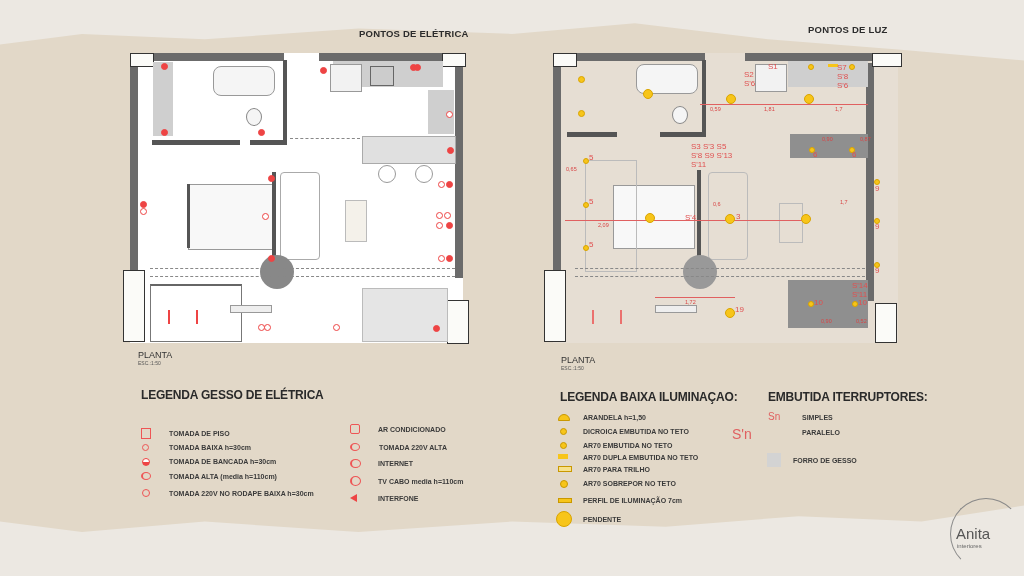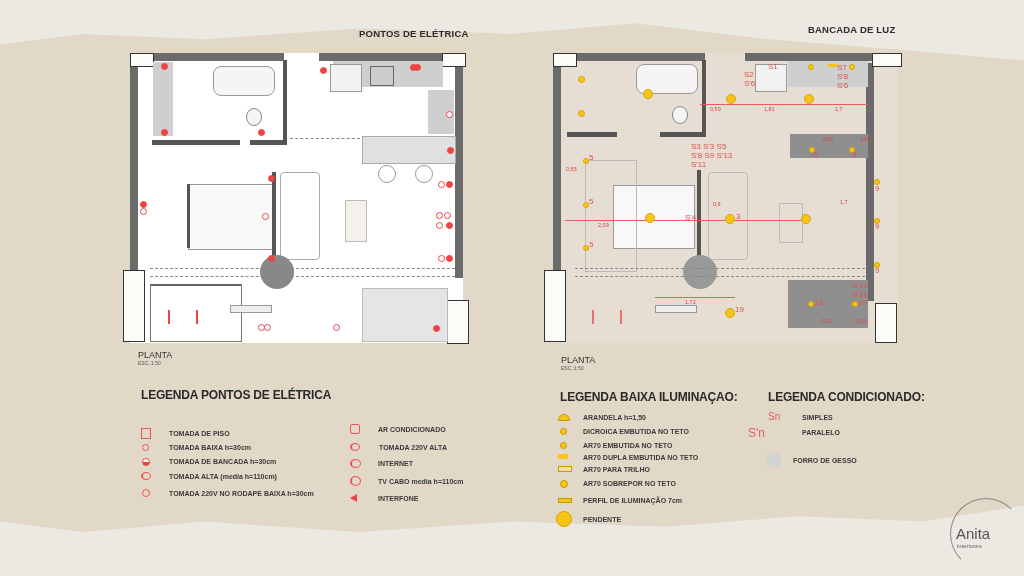--- a/index.html
+++ b/index.html
@@ -107,21 +107,21 @@
   <div class="red-dot" style="left:140px;top:208px;"></div>
   <div class="red-dot" style="left:258px;top:324px;"></div>
   <div class="red-dot" style="left:264px;top:324px;"></div>
   <div class="red-dot" style="left:333px;top:324px;"></div>
   <div class="red-dot filled" style="left:433px;top:325px;"></div>
 </div>
 
 <div class="abs plan-label" style="left:138px;top:350px;">PLANTA</div>
 <div class="abs plan-scale" style="left:138px;top:360px;">ESC.:1:50</div>
 
-<div class="abs title" style="left:808px;top:24px;">BANCADA DE LUZ</div>
+<div class="abs title" style="left:808px;top:24px;">PONTOS DE LUZ</div>
 
 <div>
   <div class="plan" style="left:553px;top:53px;width:345px;height:290px;background:#e6ded3;"></div>
   <div class="wall" style="left:553px;top:53px;width:8px;height:220px;"></div>
   <div class="wall" style="left:575px;top:53px;width:130px;height:8px;"></div>
   <div class="wall" style="left:745px;top:53px;width:128px;height:8px;"></div>
   <div class="wall" style="left:866px;top:63px;width:8px;height:238px;"></div>
   <div class="col" style="left:553px;top:53px;width:22px;height:12px;"></div>
   <div class="col" style="left:872px;top:53px;width:28px;height:12px;"></div>
   <div class="col" style="left:544px;top:270px;width:20px;height:70px;"></div>
@@ -212,21 +212,21 @@
   <div class="dim" style="left:713px;top:201px;">0,6</div>
   <div class="dim" style="left:840px;top:199px;">1,7</div>
   <div class="dim" style="left:685px;top:299px;">1,72</div>
   <div class="dim" style="left:821px;top:318px;">0,90</div>
   <div class="dim" style="left:856px;top:318px;">0,52</div>
 </div>
 
 <div class="abs plan-label" style="left:561px;top:355px;">PLANTA</div>
 <div class="abs plan-scale" style="left:561px;top:365px;">ESC.:1:50</div>
 
-<div class="abs legend-title" style="left:141px;top:388px;">LEGENDA PONTOS DE ELÉTRICA</div>
+<div class="abs legend-title" style="left:141px;top:388px;">LEGENDA GESSO DE ELÉTRICA</div>
 
 <div>
   <div class="legend-item" style="left:141px;top:427px;">
     <span class="ico" style="left:0;top:1px;width:8px;height:9px;border:1px solid #e55;"></span>
     <span class="lbl" style="margin-left:28px;">TOMADA DE PISO</span>
   </div>
   <div class="legend-item" style="left:141px;top:441px;">
     <span class="ico" style="left:1px;top:3px;width:5px;height:5px;border:1px solid #e55;border-radius:50%;"></span>
     <span class="lbl" style="margin-left:28px;">TOMADA BAIXA h=30cm</span>
   </div>
@@ -295,25 +295,25 @@
   <div class="legend-item" style="left:558px;top:494px;">
     <span class="ico" style="left:0;top:4px;width:12px;height:3px;background:#f7c51a;border:1px solid #c99800;"></span>
     <span class="lbl" style="margin-left:25px;">PERFIL DE ILUMINAÇÃO 7cm</span>
   </div>
   <div class="legend-item" style="left:558px;top:513px;">
     <span class="ico" style="left:-2px;top:-2px;width:14px;height:14px;background:#f7c51a;border-radius:50%;border:1px solid #d9a400;"></span>
     <span class="lbl" style="margin-left:25px;">PENDENTE</span>
   </div>
 </div>
 
-<div class="abs legend-title" style="left:768px;top:390px;">LEGENDA CONDICIONADO:</div>
+<div class="abs legend-title" style="left:768px;top:390px;">EMBUTIDA ITERRUPTORES:</div>
 <div>
   <div class="abs" style="left:768px;top:411px;color:#e06060;font-size:10px;">Sn</div>
   <div class="abs lbl" style="left:802px;top:414px;font-size:7px;font-weight:bold;color:#3a3a3a;">SIMPLES</div>
-  <div class="abs" style="left:748px;top:426px;color:#e06060;font-size:12px;">S'n</div>
+  <div class="abs" style="left:732px;top:426px;color:#e06060;font-size:14px;">S'n</div>
   <div class="abs lbl" style="left:802px;top:429px;font-size:7px;font-weight:bold;color:#3a3a3a;">PARALELO</div>
   <div class="abs" style="left:767px;top:453px;width:14px;height:14px;background:#d3d3d3;"></div>
   <div class="abs lbl" style="left:793px;top:457px;font-size:7px;font-weight:bold;color:#3a3a3a;">FORRO DE GESSO</div>
 </div>
 
 <div class="logo-arc"></div>
 <div class="abs" style="left:956px;top:525px;font-size:15px;color:#555;">Anita</div>
 <div class="abs" style="left:957px;top:543px;font-size:6px;color:#666;">interiores</div>
 
 </body></html>

